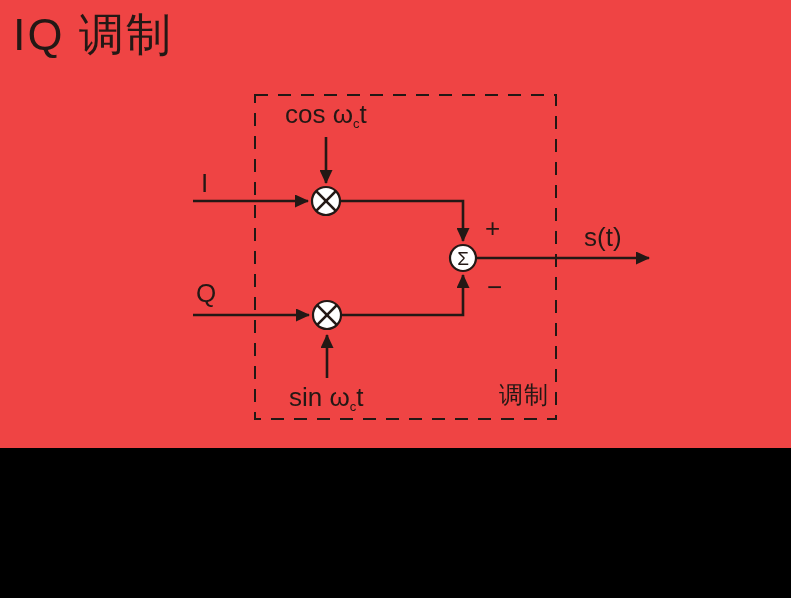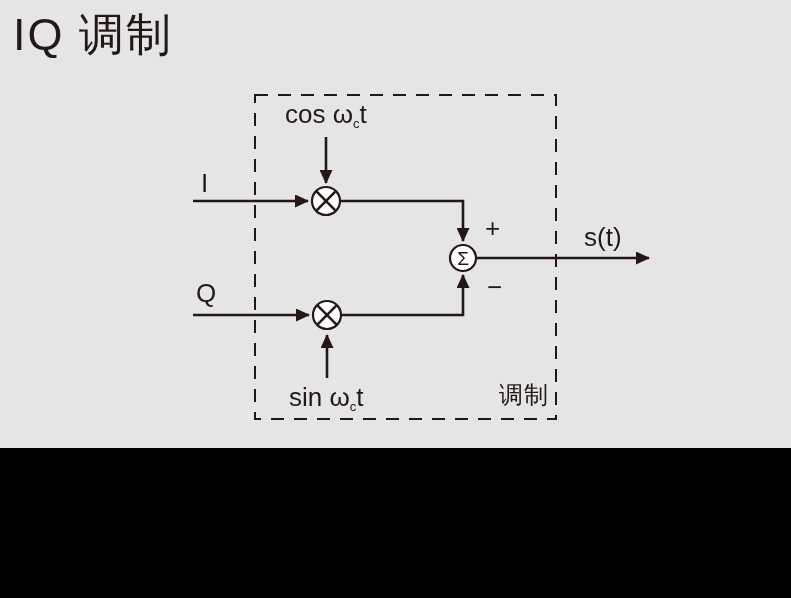--- a/index.html
+++ b/index.html
@@ -4,21 +4,21 @@
 <style>
   html, body {
     margin: 0;
     padding: 0;
     background: #ffffff;
   }
   .slide {
     position: relative;
     width: 791px;
     height: 598px;
-    background: #e5e5e5;
+    background: #ef4444;
     overflow: hidden;
     font-family: "Liberation Sans", "DejaVu Sans", sans-serif;
     color: #231815;
   }
   .page-title {
     position: absolute;
     left: 13px;
     top: 10px;
     margin: 0;
     font-size: 45px;

